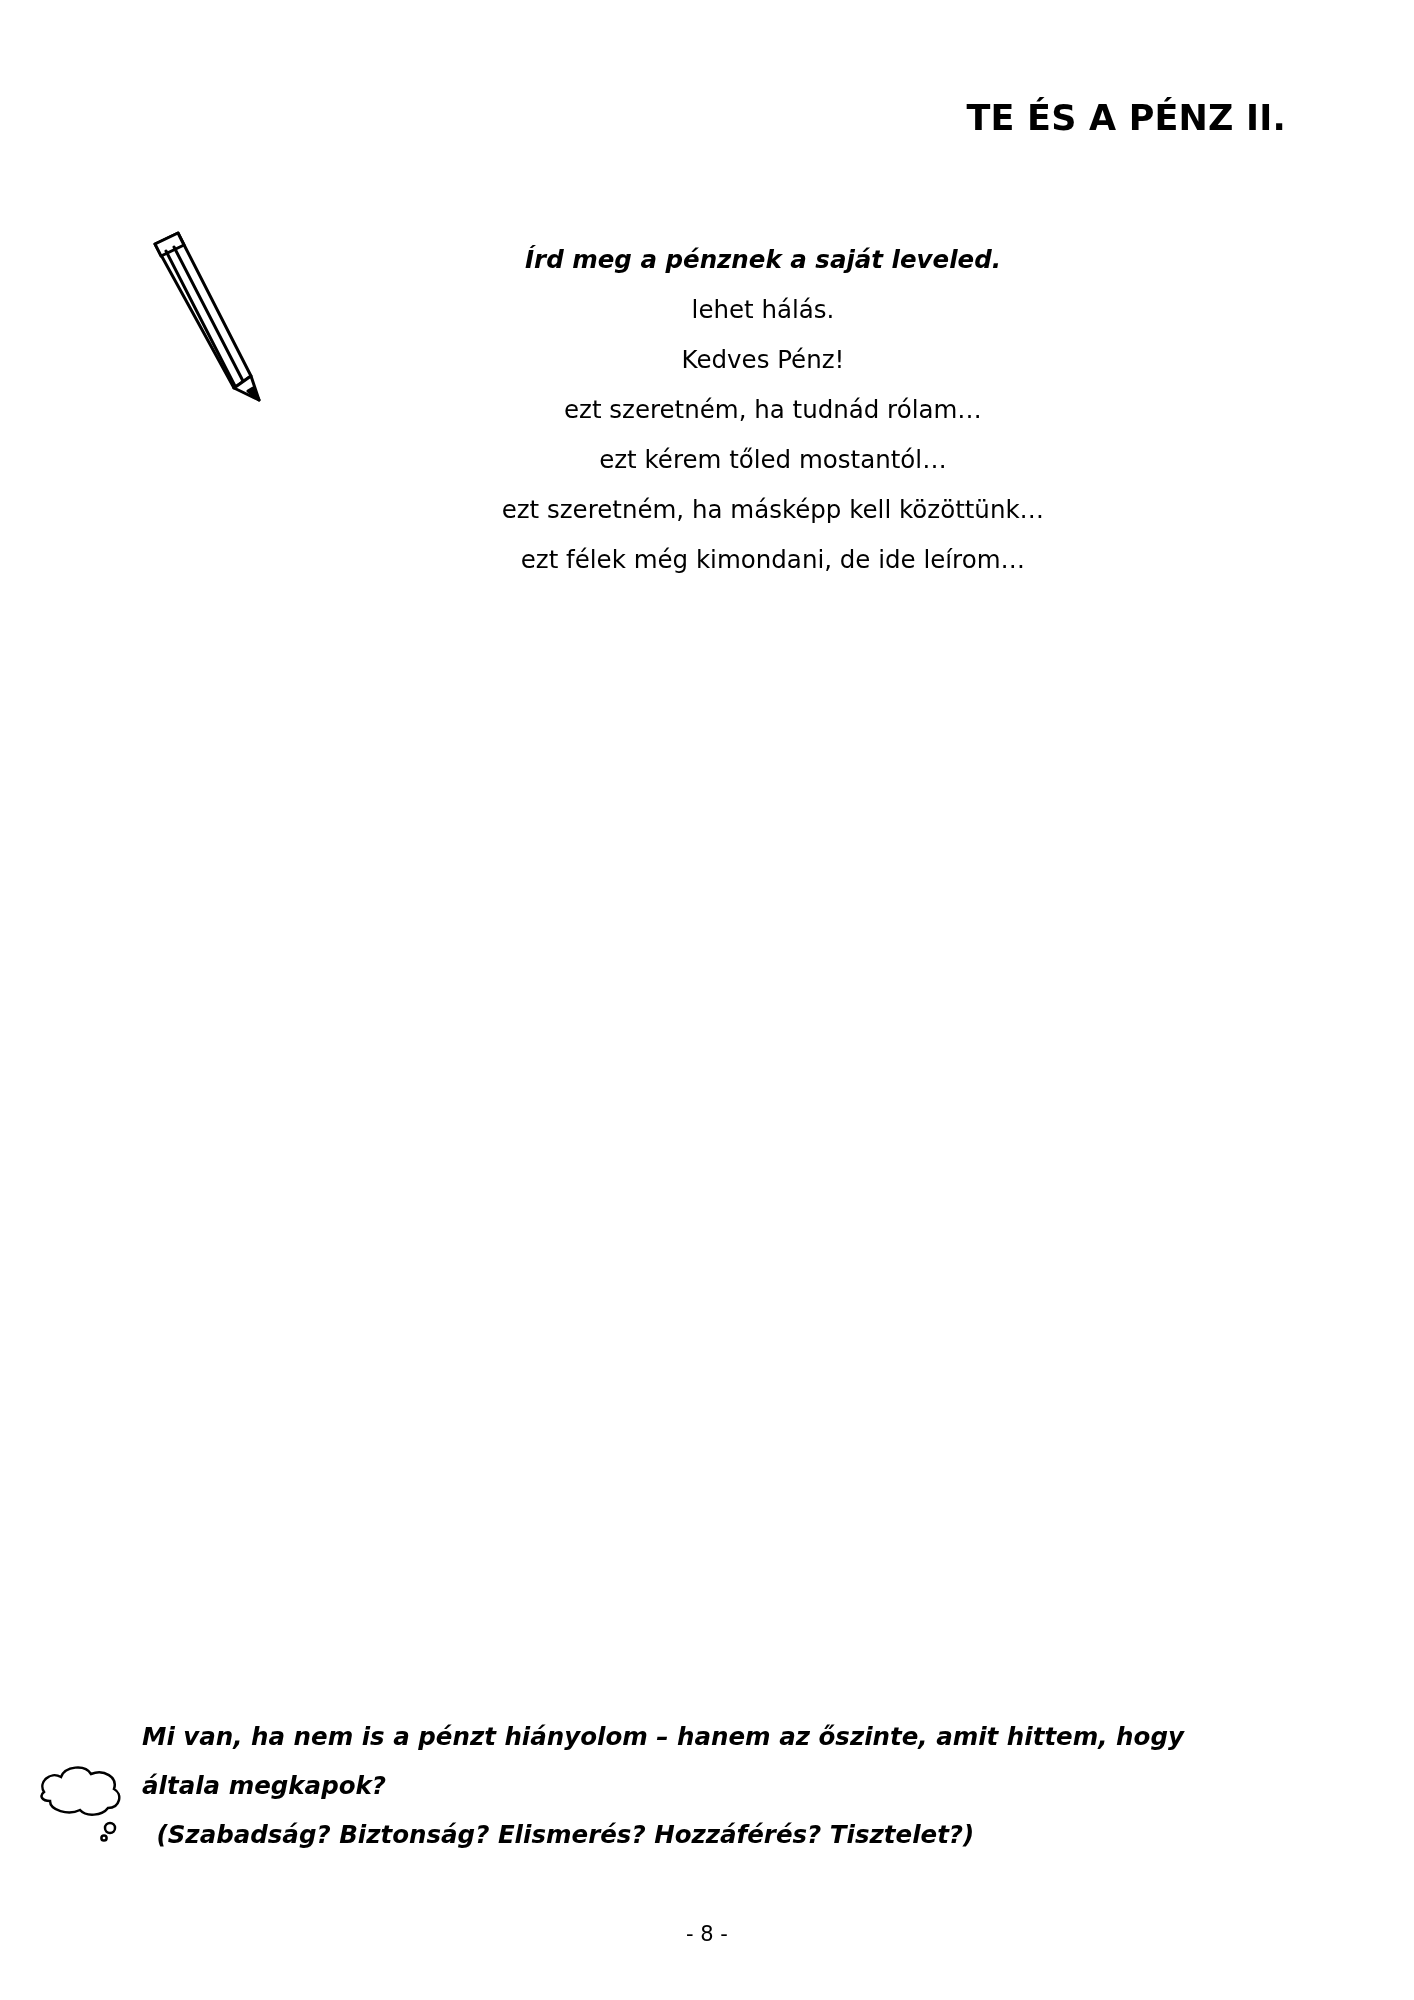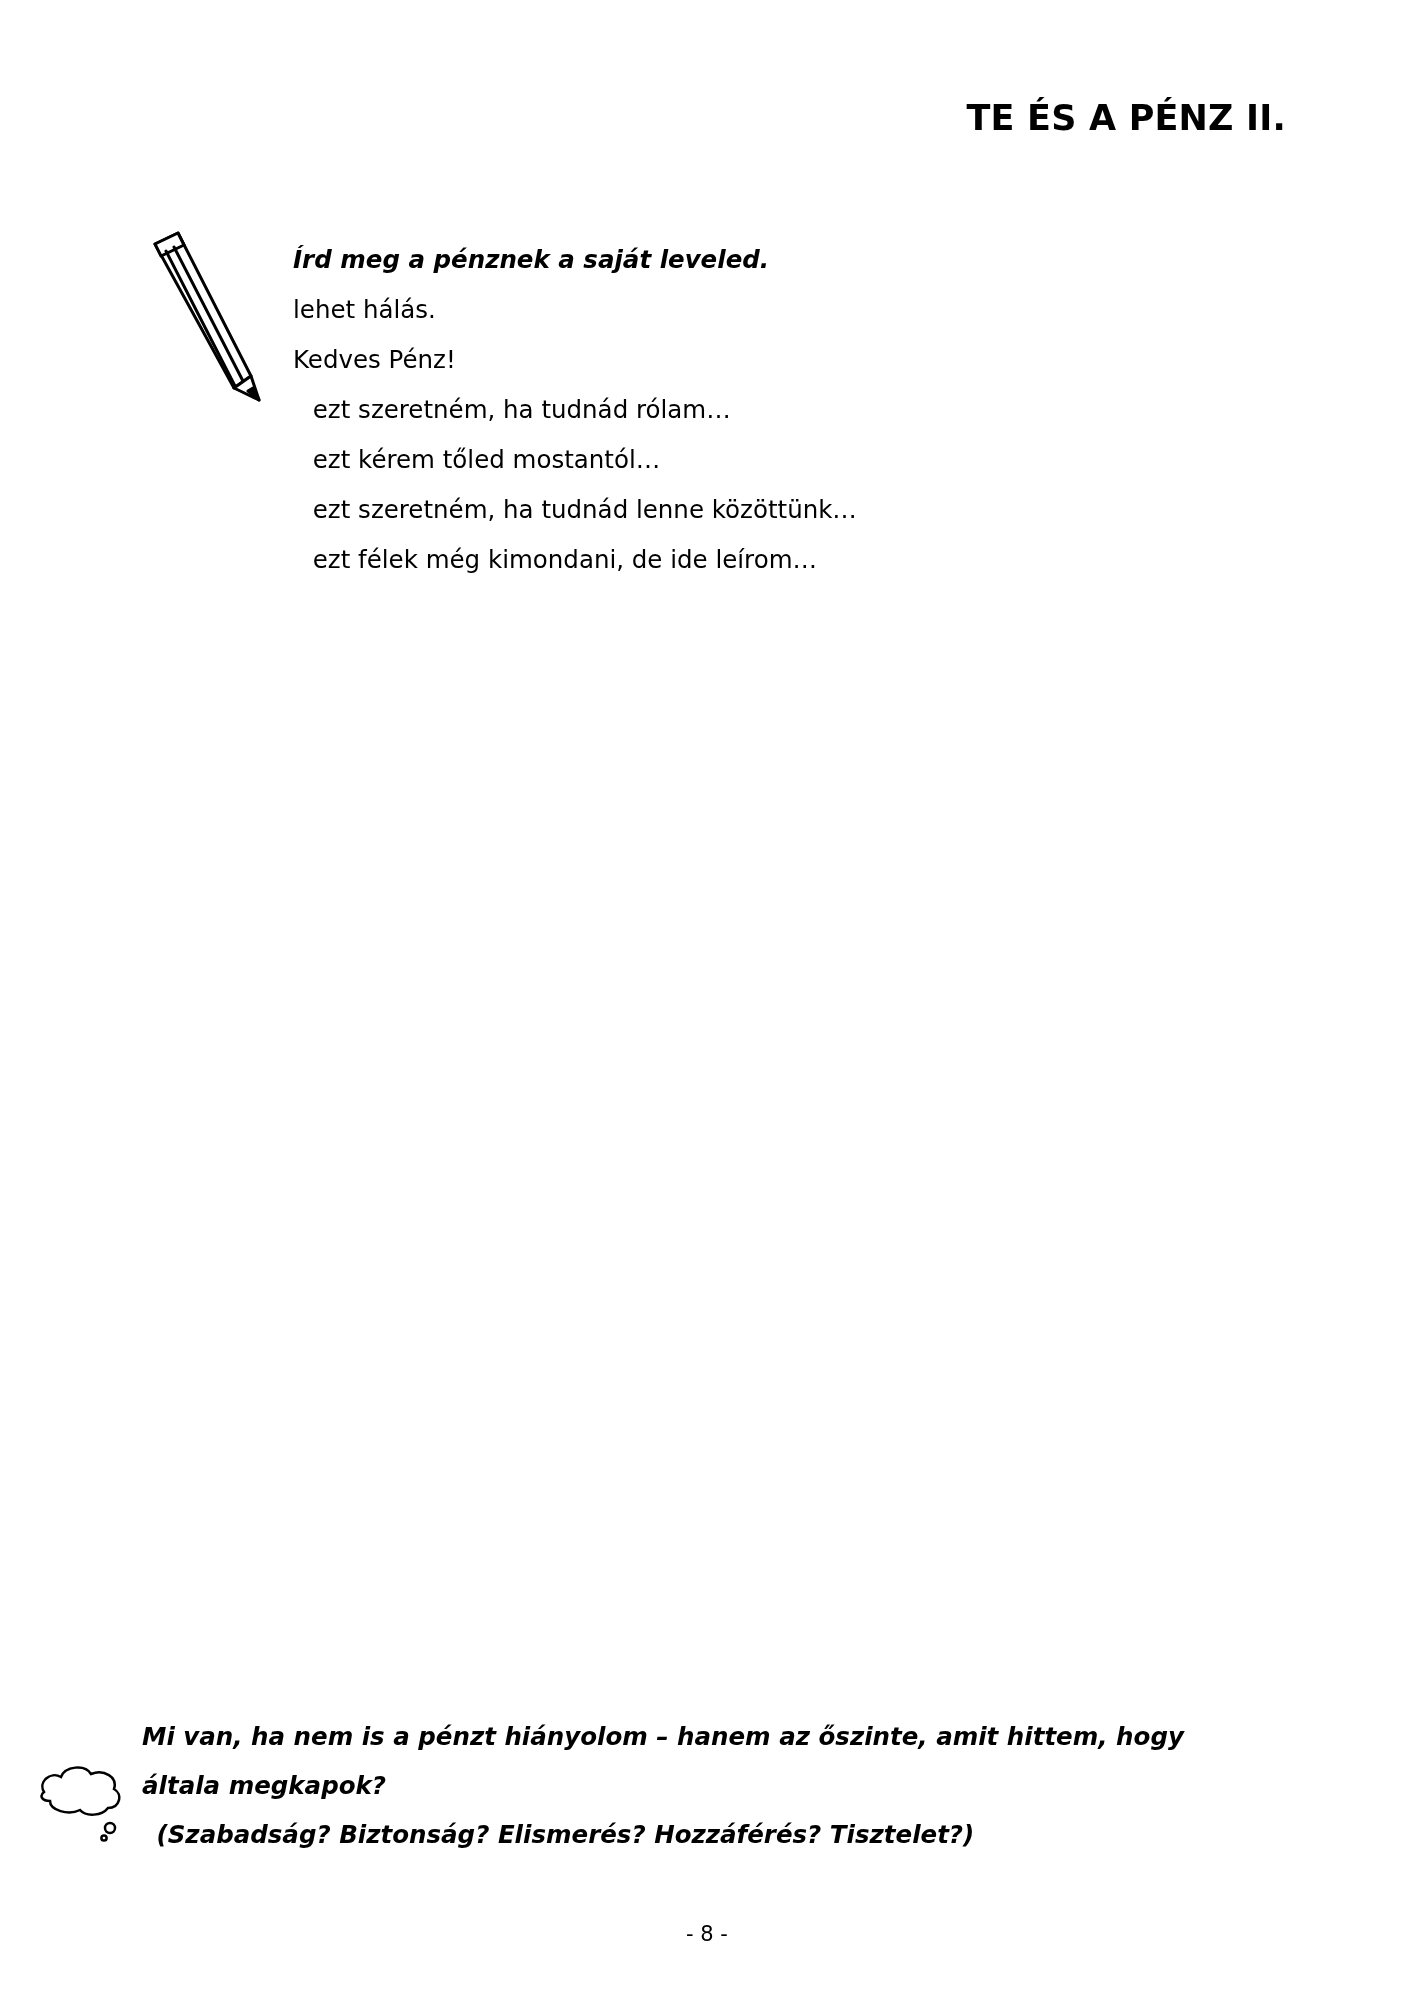--- a/index.html
+++ b/index.html
@@ -49,20 +49,21 @@
   .letter-block {
     position: absolute;
     left: 293px;
     top: 235px;
     width: 940px;
   }
   .letter-block .line {
     font-size: 24.5px;
     line-height: 50px;
     white-space: pre;
+    text-align: center;
   }
   .letter-block .line.bold-italic {
     font-weight: bold;
     font-style: italic;
   }
   .letter-block .line.indent-1 {
     padding-left: 8px;
   }
   .letter-block .line.indent-2 {
     padding-left: 12px;
@@ -127,21 +128,21 @@
       </g>
     </svg>
   </div>
 
   <div class="letter-block">
     <div class="line bold-italic">Írd meg a pénznek a saját leveled.</div>
     <div class="line">lehet hálás.</div>
     <div class="line">Kedves Pénz!</div>
     <div class="line indent-2"> ezt szeretném, ha tudnád rólam…</div>
     <div class="line indent-2"> ezt kérem tőled mostantól…</div>
-    <div class="line indent-2"> ezt szeretném, ha tudnád lenne közöttünk…</div>
+    <div class="line indent-2"> ezt szeretném, ha másképp kell közöttünk…</div>
     <div class="line indent-2"> ezt félek még kimondani, de ide leírom…</div>
   </div>
 
   <div class="bubble-icon">
     <svg viewBox="0 0 110 90" width="110" height="90" xmlns="http://www.w3.org/2000/svg">
       <g fill="#ffffff" stroke="#000000" stroke-width="2.5">
         <path d="M16 34
                  C10 24, 22 13, 33 19
                  C37 8, 57 6, 63 16
                  C76 11, 90 19, 86 31

